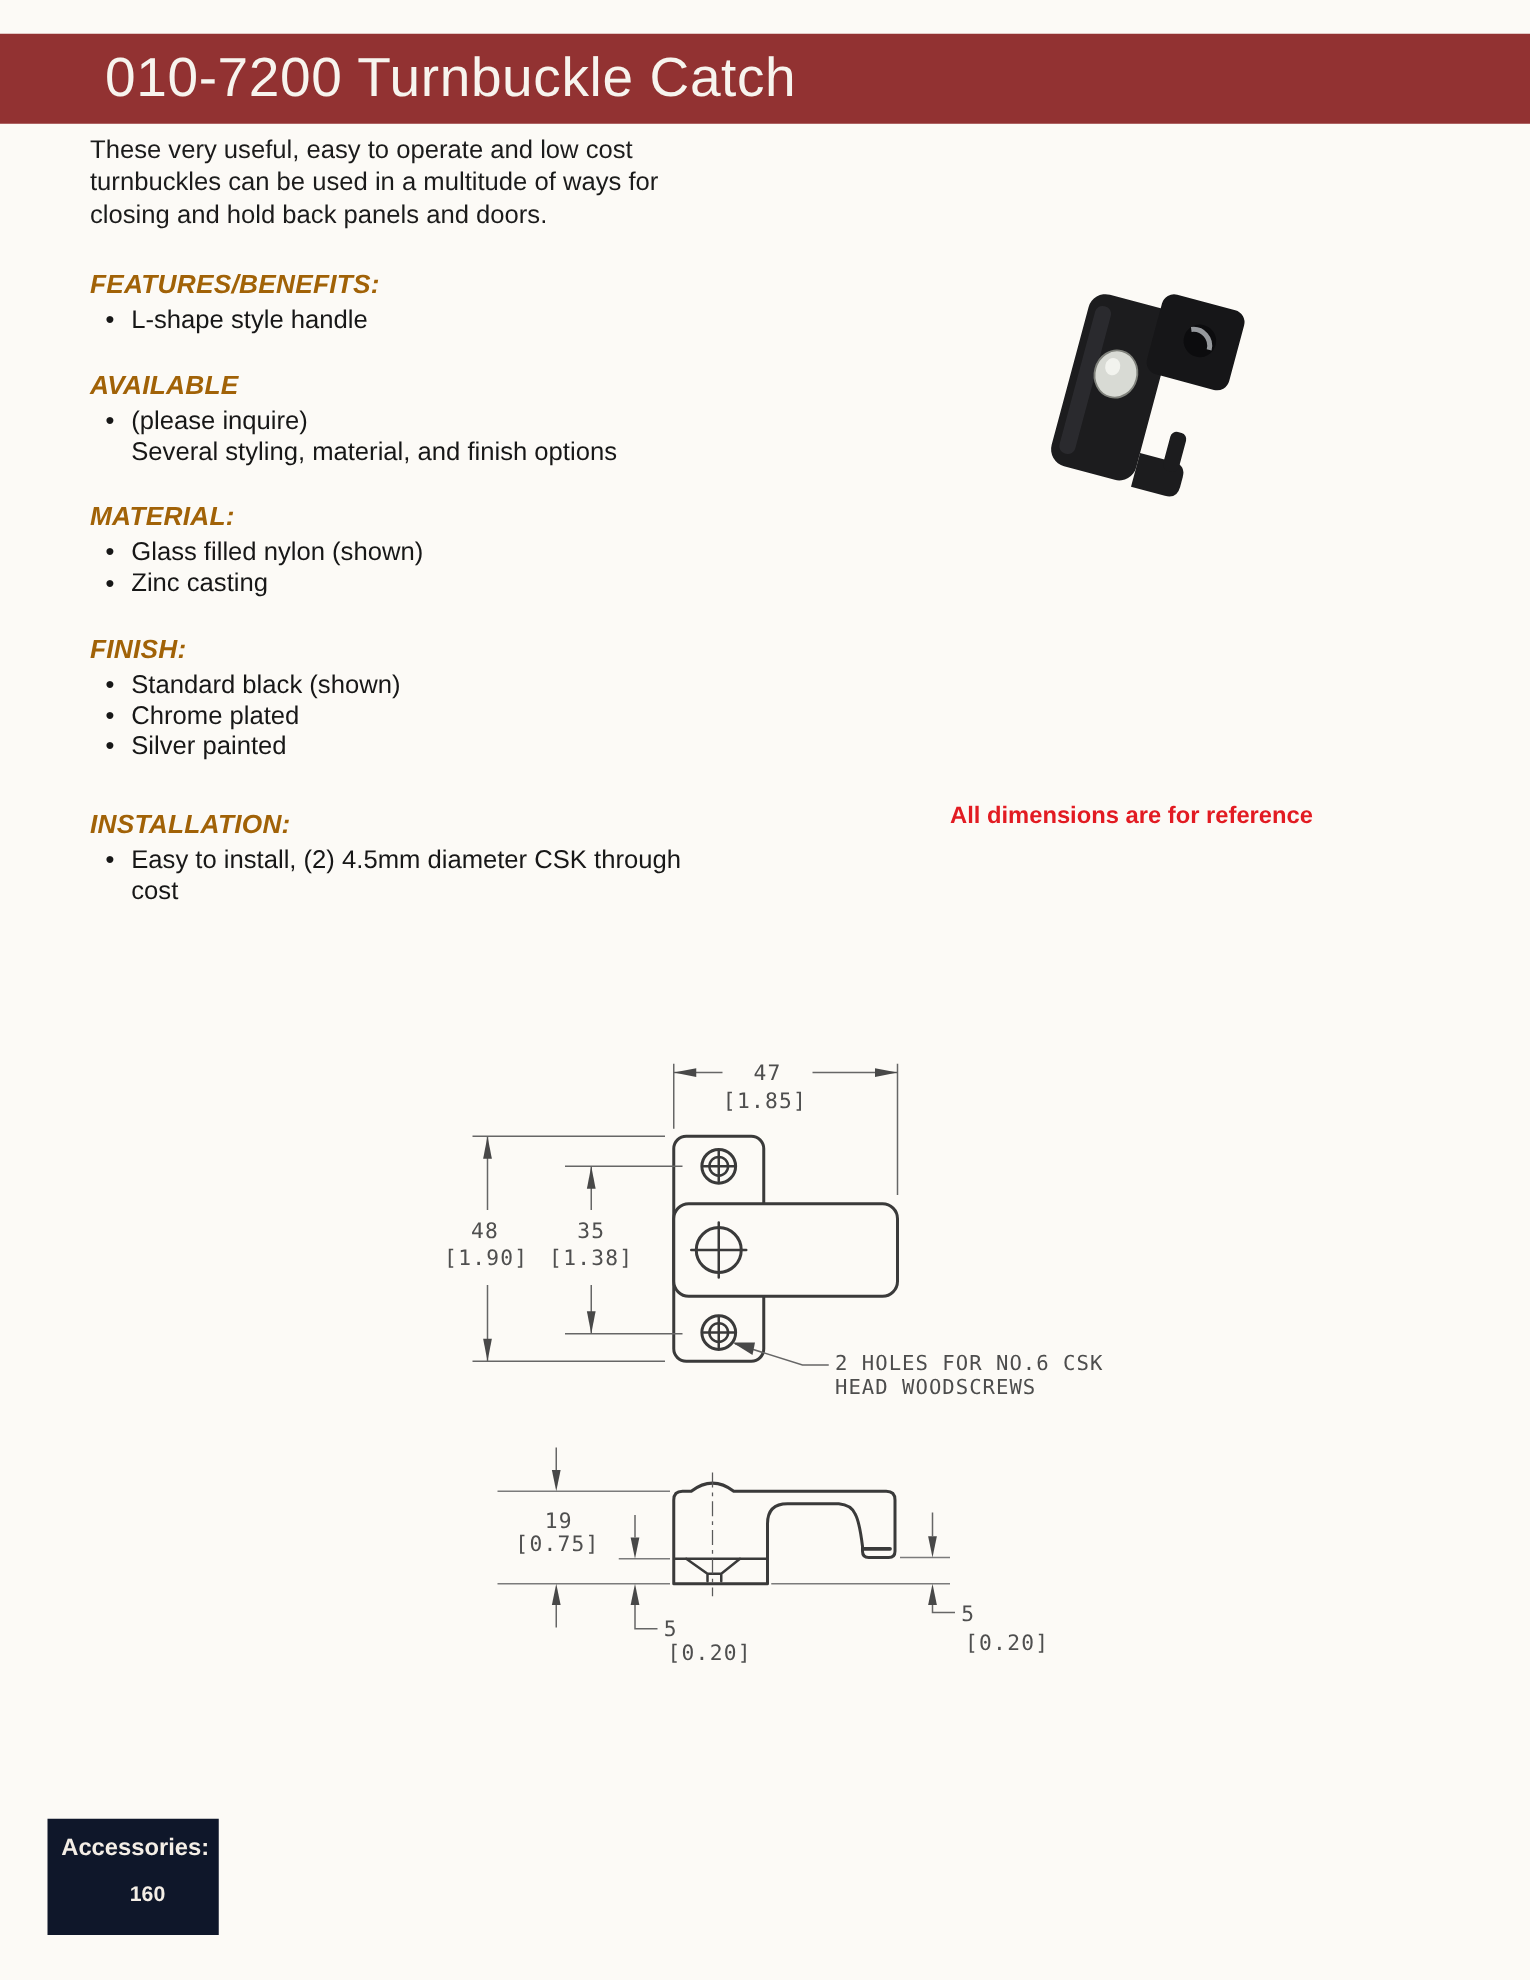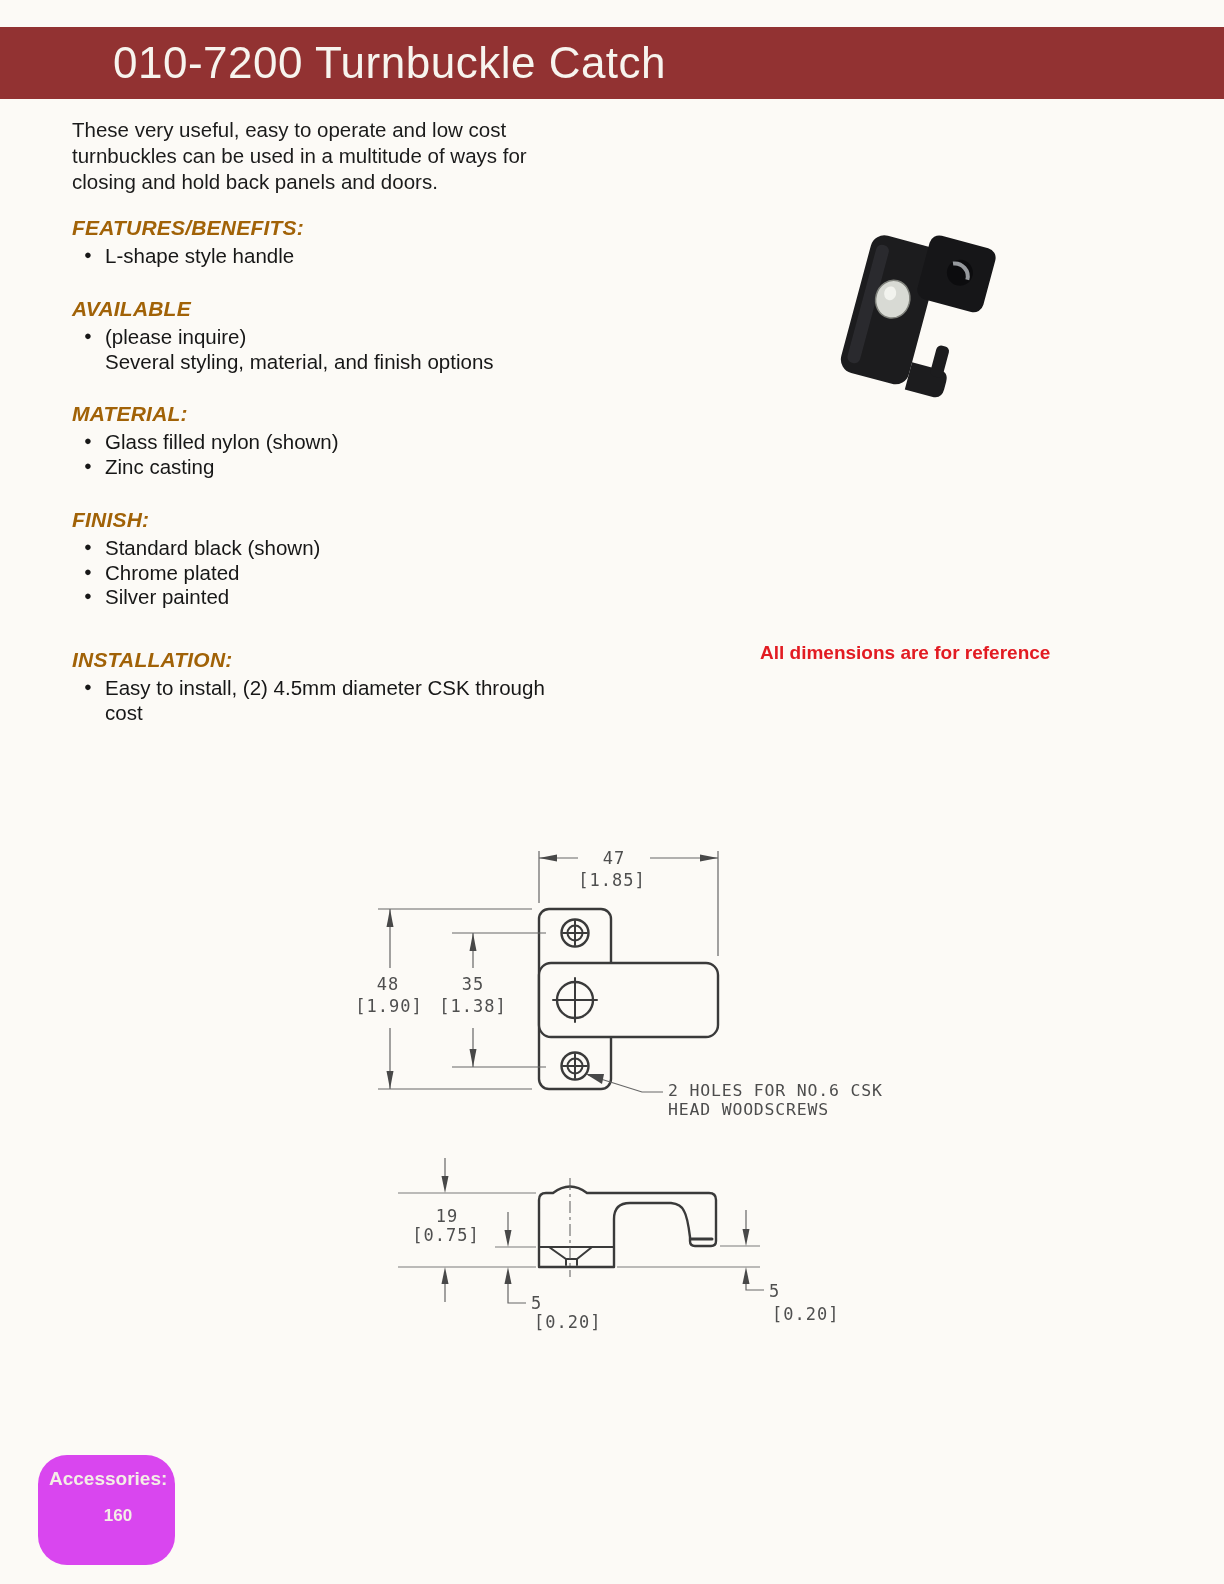--- a/index.html
+++ b/index.html
@@ -1,23 +1,23 @@
 <!DOCTYPE html>
 <html><head>
 <meta charset="utf-8">
 <style>
   html,body { margin:0; padding:0; }
   body { font-family:"Liberation Sans", sans-serif; }
   .page { position:relative; width:1224px; height:1584px; background:#fcfaf6; overflow:hidden; }
 
   .header-bar { position:absolute; left:0; top:27px; width:1224px; height:72px; background:#923232; }
-  .header-bar h1 { margin:0; padding-left:113px; line-height:71px; font-size:44px; font-weight:400;
+  .header-bar h1 { margin:0; padding-left:84px; line-height:71px; font-size:44px; font-weight:400;
                    color:#f7f4ee; letter-spacing:0.5px; }
 
-  .intro { position:absolute; left:72px; top:117px; width:520px; font-size:20.5px;
+  .intro { position:absolute; left:72px; top:107px; width:520px; font-size:20.5px;
            line-height:26px; color:#1b1b1b; }
 
   .section { position:absolute; left:72px; width:520px; }
   .section h3 { margin:0; font-size:21px; font-style:italic; font-weight:bold; color:#a16207;
                 letter-spacing:0.2px; line-height:24px; }
   .bullets { margin:4px 0 0 0; padding:0; list-style:none; }
   .bullets li { position:relative; padding-left:33px; font-size:20.5px; line-height:24.5px; color:#171717; }
   .bullets li .dot { position:absolute; left:12px; top:-1px; font-size:13px; }
 
   .photo { position:absolute; left:793px; top:210px; width:218px; height:202px; }
@@ -30,21 +30,21 @@
   .olf { fill:#fcfaf6; stroke:#3a3a3a; stroke-width:2.4; stroke-linejoin:round; }
   .mid { fill:none; stroke:#3a3a3a; stroke-width:2; stroke-linecap:round; }
   .thk { fill:none; stroke:#3a3a3a; stroke-width:3; stroke-linecap:round; }
   .thin{ fill:none; stroke:#7b7b7b; stroke-width:1.1; }
   .dim { fill:none; stroke:#666666; stroke-width:1.2; }
   .cl  { fill:none; stroke:#5a5a5a; stroke-width:1; stroke-dasharray:12 4 3 4; }
   .ah  { fill:#484848; stroke:none; }
   .cadtxt { font-family:"DejaVu Sans Mono", monospace; font-size:17px; fill:#4f4f4f; letter-spacing:1px; }
   .cadnote{ font-family:"DejaVu Sans Mono", monospace; font-size:16.5px; fill:#4d4d4d; letter-spacing:0.8px; }
 
-  .footer-box { position:absolute; left:38px; top:1455px; width:137px; height:110px; background:#d946ef;border-radius:29px; }
+  .footer-box { position:absolute; left:38px; top:1455px; width:137px; height:93px; background:#0f172a; }
   .footer-box .acc { padding:13px 0 0 11px; font-size:19px; font-weight:bold; color:#f4eee6; }
   .footer-box .num { margin-top:16px; text-align:center; font-size:17px; font-weight:bold; color:#f4eee6;padding-left:23px; }
 </style>
 </head>
 <body>
 
 <div class="page">
 
   <div class="header-bar">
     <h1>010-7200 Turnbuckle Catch</h1>

